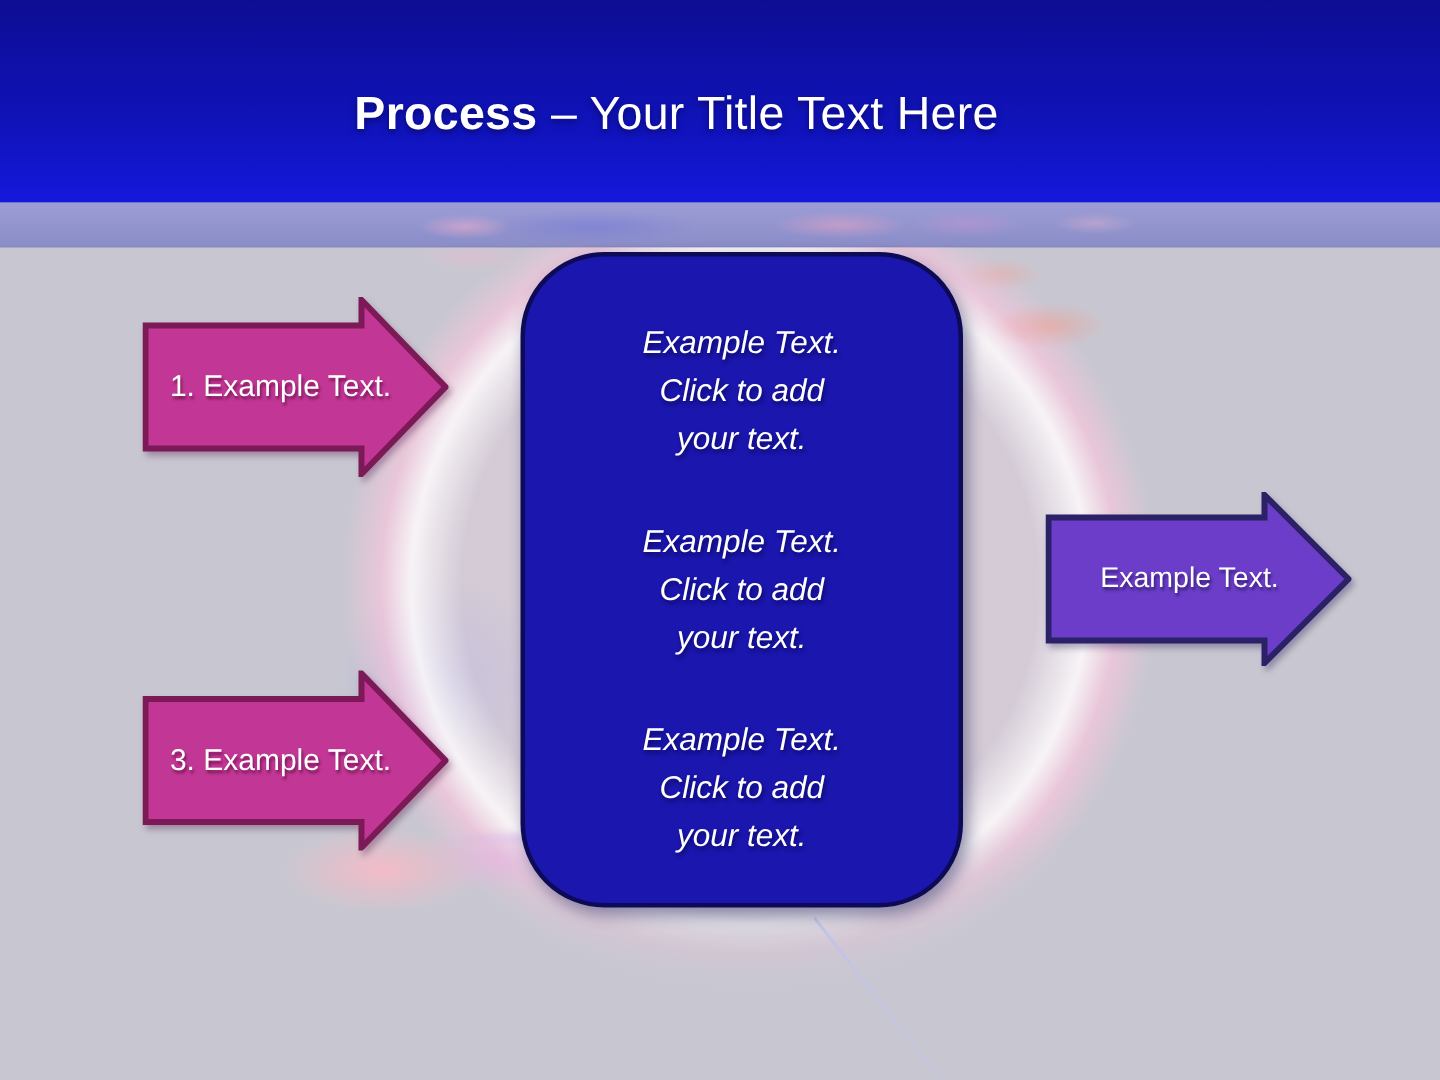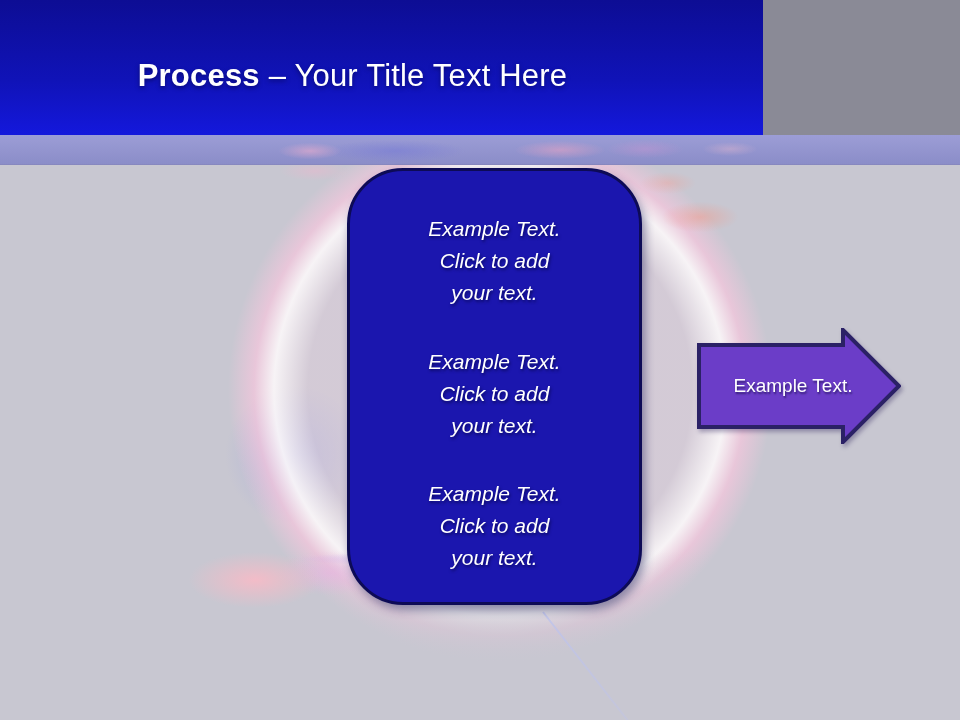--- a/index.html
+++ b/index.html
@@ -3,21 +3,21 @@
 <meta charset="utf-8">
 <style>
   html,body { margin:0; padding:0; background:#8a8a96; }
   .slide {
     position:relative; width:960px; height:720px; overflow:hidden;
     font-family:"Liberation Sans", sans-serif; -webkit-font-smoothing:antialiased;
   }
 
   
   .titlebar {
-    position:absolute; left:0; top:0; width:763px; height:135px;
+    position:absolute; left:0; top:0; width:960px; height:135px;
     background:linear-gradient(180deg,#0d0d94 0%, #1013b8 60%, #1418dc 100%);
     display:flex; align-items:center; justify-content:center;
     box-sizing:border-box; padding:16px 58px 0 0;
   }
   .title {
     margin:0; color:#ffffff; font-size:31px; font-weight:400; letter-spacing:.2px;
     text-shadow:0 2px 4px rgba(0,0,60,.55); white-space:nowrap;
   }
   .title .title-prefix { font-weight:700; margin-right:9px; }
 
@@ -104,22 +104,34 @@
   <header class="titlebar">
     <h1 class="title"><span class="title-prefix">Process</span><span class="title-rest">– Your Title Text Here</span></h1>
   </header>
 
   <div class="band"></div>
 
   <div class="content">
 
     <div class="bg-line"></div>
 
+    <div class="step-arrow pos-1">
+      <svg width="204" height="120" viewBox="0 0 204 120">
+        <polygon points="2,19 146,19 146,2 202,60 146,118 146,101 2,101" fill="#c23795" stroke="#7b1a57" stroke-width="4" stroke-linejoin="miter"></polygon>
+      </svg>
+      <span class="step-label">1. Example Text.</span>
+    </div>
 
 
+    <div class="step-arrow pos-3">
+      <svg width="204" height="120" viewBox="0 0 204 120">
+        <polygon points="2,19 146,19 146,2 202,60 146,118 146,101 2,101" fill="#c23795" stroke="#7b1a57" stroke-width="4" stroke-linejoin="miter"></polygon>
+      </svg>
+      <span class="step-label">3. Example Text.</span>
+    </div>
 
     <div class="panel">
       <p class="panel-text">Example Text.
 Click  to add
 your text.</p>
       <p class="panel-text">Example Text.
 Click  to add
 your text.</p>
       <p class="panel-text">Example Text.
 Click  to add

